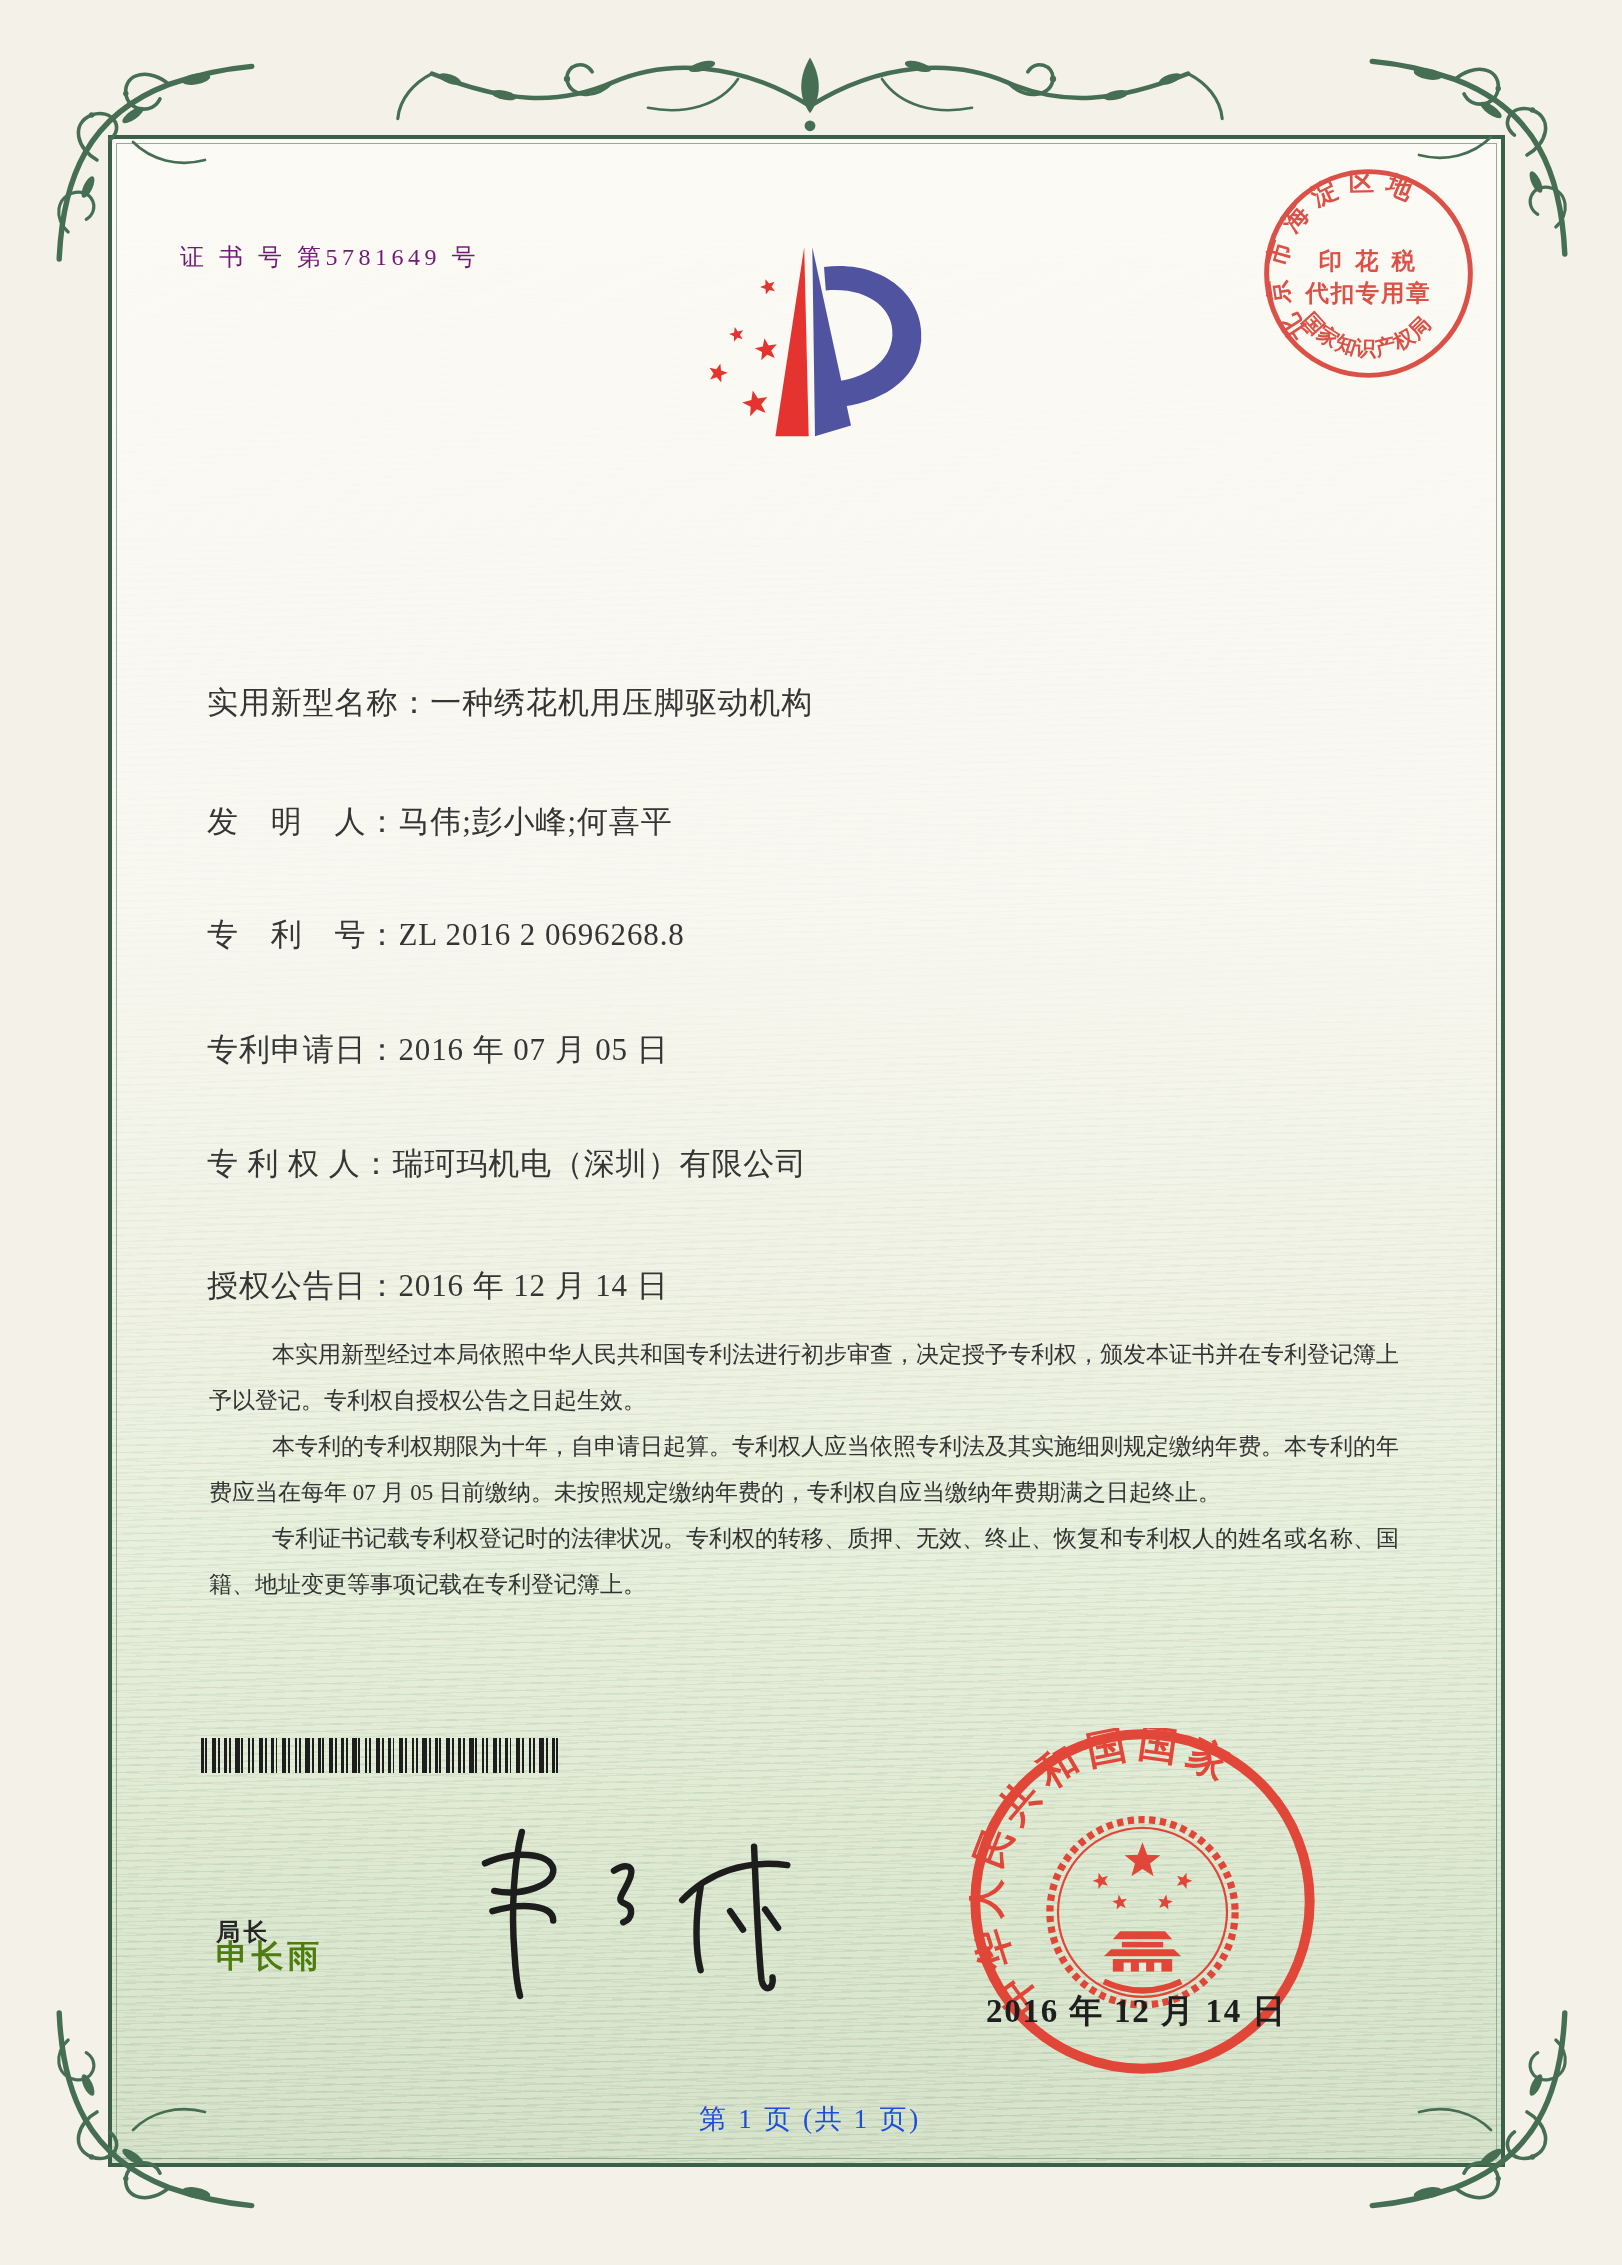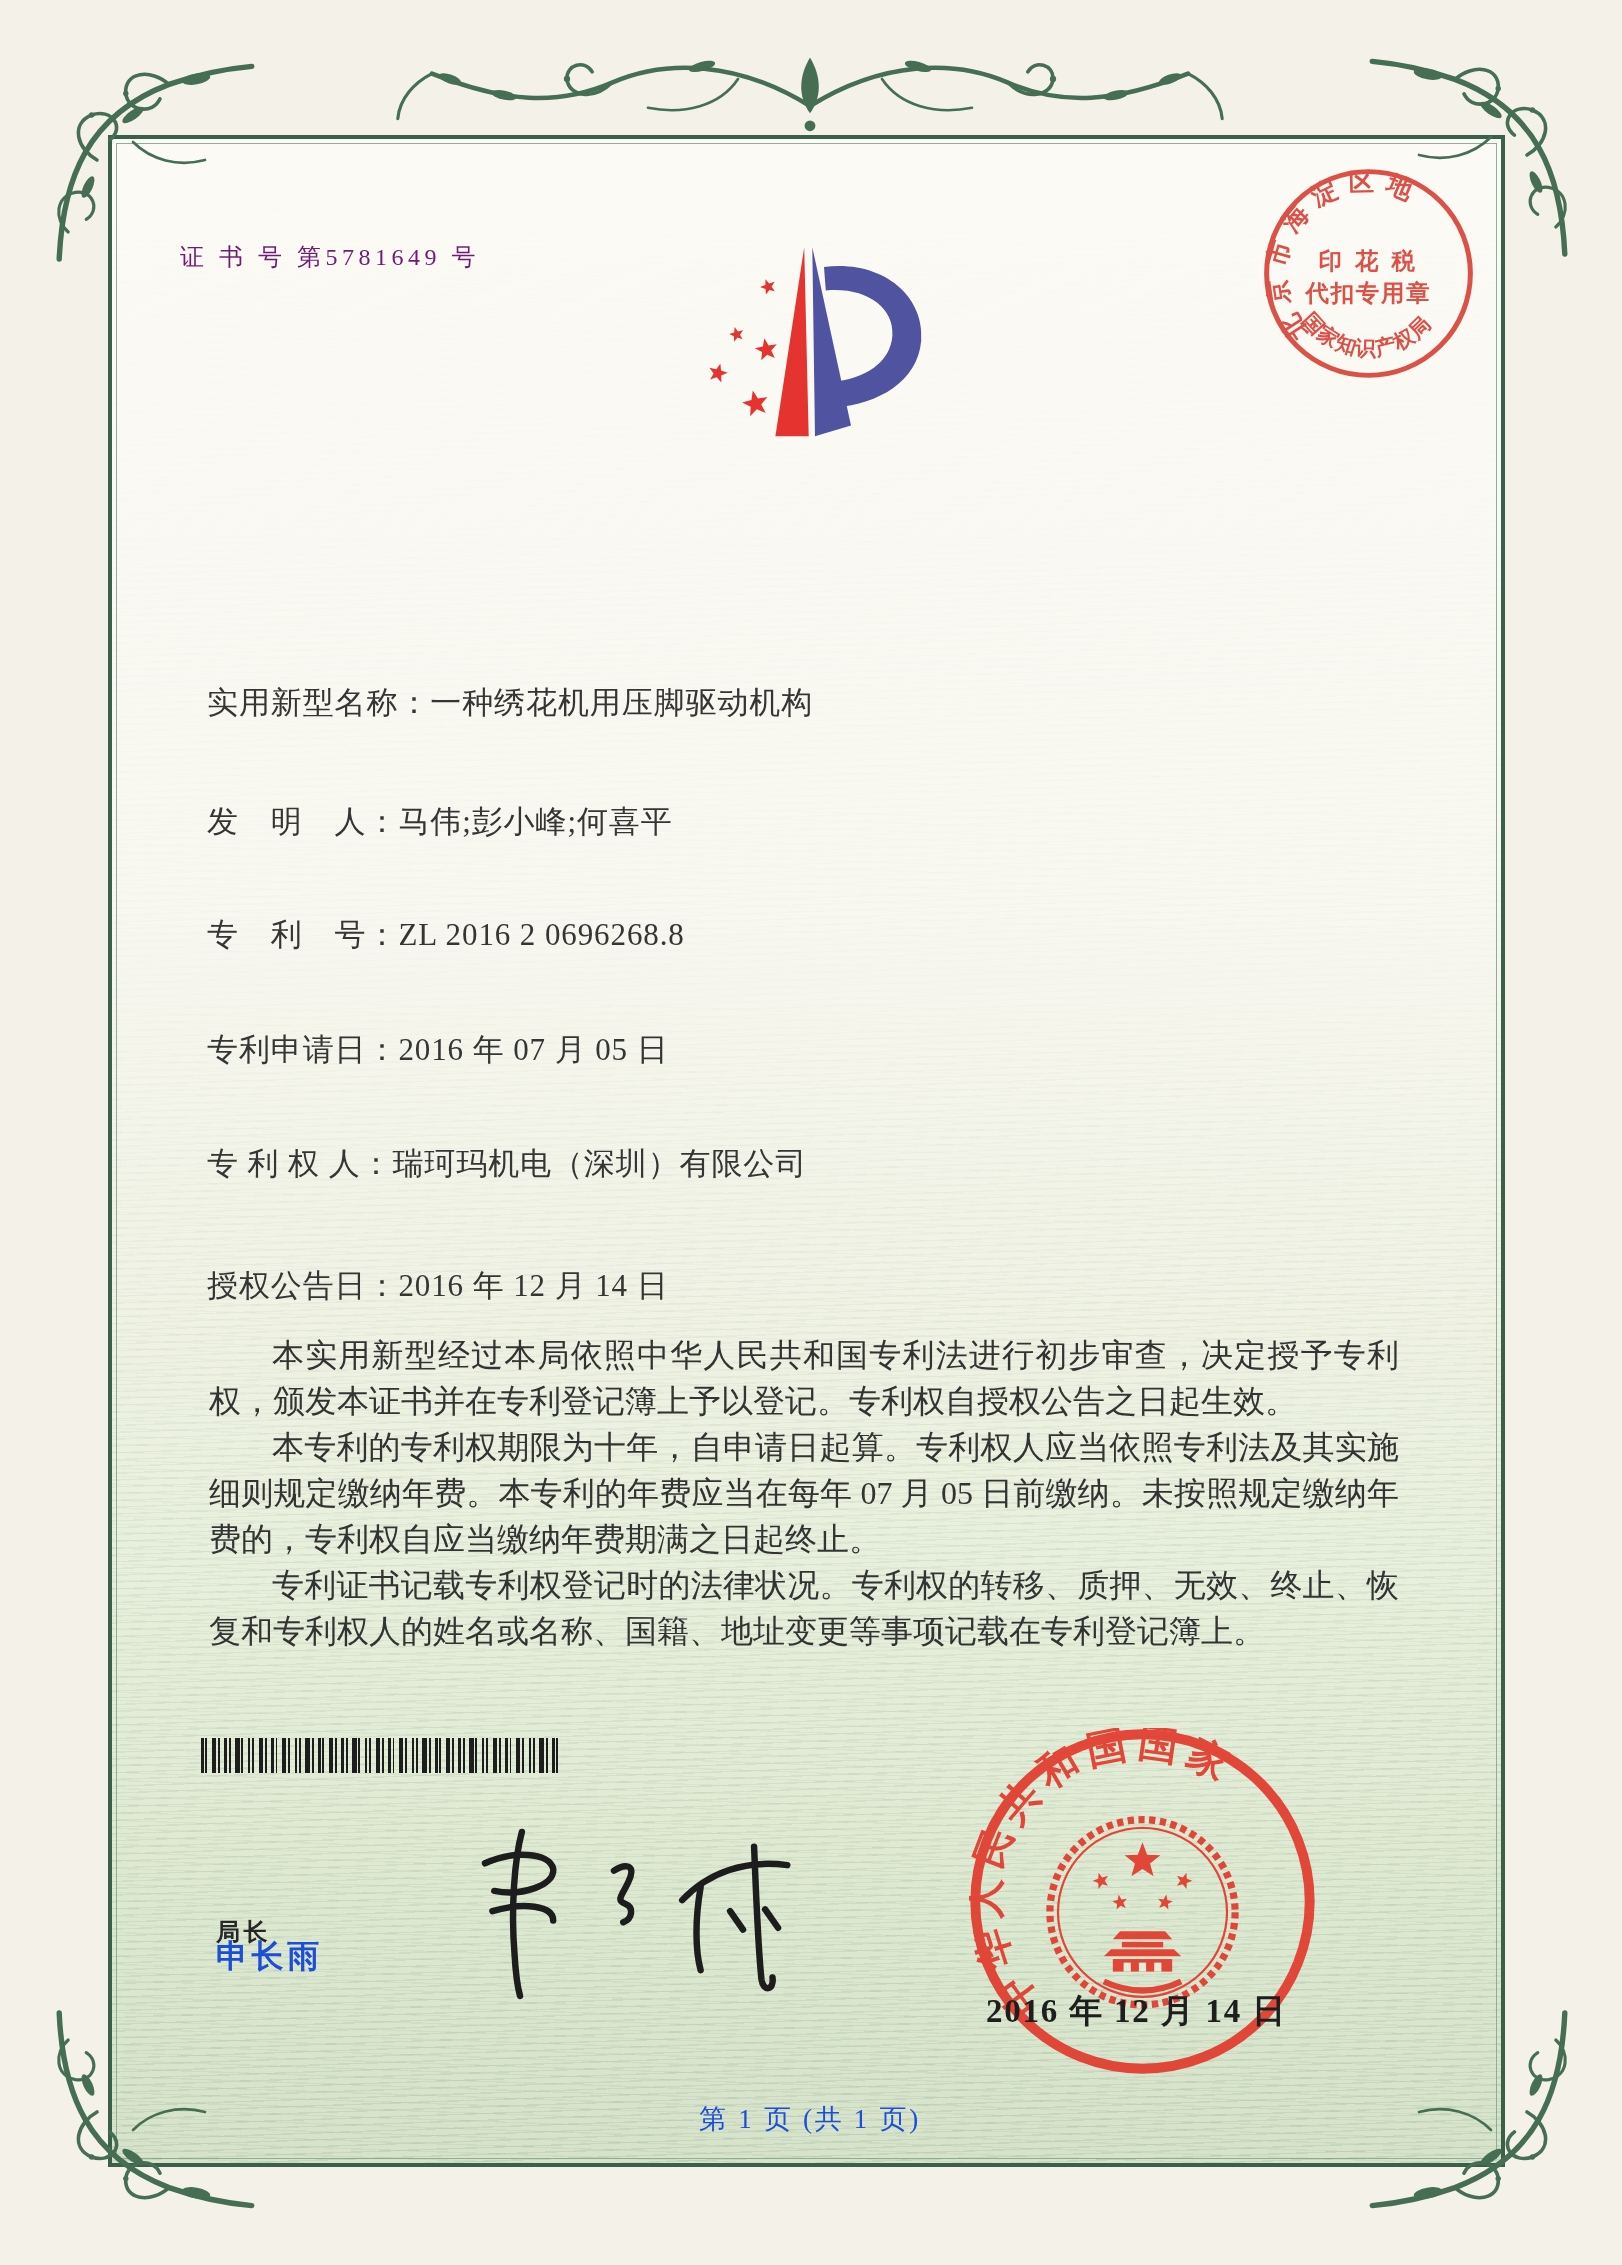--- a/index.html
+++ b/index.html
@@ -31,31 +31,31 @@
   .fl-bl{left:43px; top:2004px; transform:scaleY(-1);}
   .fl-br{left:1365px; top:2004px; transform:scale(-1,-1);}
   .top-ornament{position:absolute; left:378px; top:43px; width:864px; height:126px;}
   
   .cert-no{position:absolute; left:180px; top:241px; font-size:24px; letter-spacing:4.5px; color:#701a75;}
   .title{position:absolute; left:0; top:470px; width:1623px; text-align:center;
          font-size:77px; font-weight:bold; letter-spacing:13.5px; color:#2c2c2c;}
   .field{position:absolute; left:207px; font-size:31px; letter-spacing:0.9px; color:#353535; white-space:nowrap;}
   .f0{top:682px;} .f1{top:801px;} .f2{top:914px;} .f3{top:1029px;} .f4{top:1143px;} .f5{top:1265px;}
   .body-block{position:absolute; left:209px; top:1332px; width:1190px;}
-  .body-p{margin:0; font-size:32px; line-height:46px; text-align:justify; text-indent:63px; color:#333;}
+  .body-p{margin:0; font-size:23px; line-height:46px; text-align:justify; text-indent:63px; color:#333;}
   .barcode{position:absolute; left:201px; top:1738px; width:357px; height:35px;
     background:repeating-linear-gradient(90deg,
       #1d1d1d 0 2.7px, transparent 2.7px 4.5px,
       #1d1d1d 4.5px 6.3px, transparent 6.3px 10.8px,
       #1d1d1d 10.8px 15.3px, transparent 15.3px 17px,
       #1d1d1d 17px 19px, transparent 19px 23.4px);}
   .director-label{position:absolute; left:216px; top:1916px; font-family:"Liberation Sans","DejaVu Sans",sans-serif;
     font-weight:bold; font-size:24px; letter-spacing:3.6px; color:#272727;}
   .director-name{position:absolute; left:216px; top:1935px; font-family:"Liberation Sans","DejaVu Sans",sans-serif;
-    font-weight:bold; font-size:32px; letter-spacing:3.6px; color:#1d4ed8;}
+    font-weight:bold; font-size:32px; letter-spacing:3.6px; color:#4d7c0f;}
   .signature{position:absolute; left:450px; top:1815px; width:387px; height:185px;}
   .stamp-tax{position:absolute; left:1263px; top:168px; width:211px; height:211px;}
   .seal-big{position:absolute; left:969px; top:1728px; width:347px; height:347px;}
   .seal-date{position:absolute; left:981px; top:1989px; width:311px; text-align:center;
     font-size:33px; font-weight:bold; letter-spacing:1.8px; color:#1e1e1e; z-index:5;}
   .logo{position:absolute; left:689px; top:239px; width:252px; height:209px;}
   .footer{position:absolute; left:621px; top:2101px; width:378px; text-align:center;
     font-size:27px; letter-spacing:2.7px; color:#1d4ed8;}
   .stamp-text{font-family:"Liberation Serif","DejaVu Serif",serif; font-weight:bold;}
 </style>

